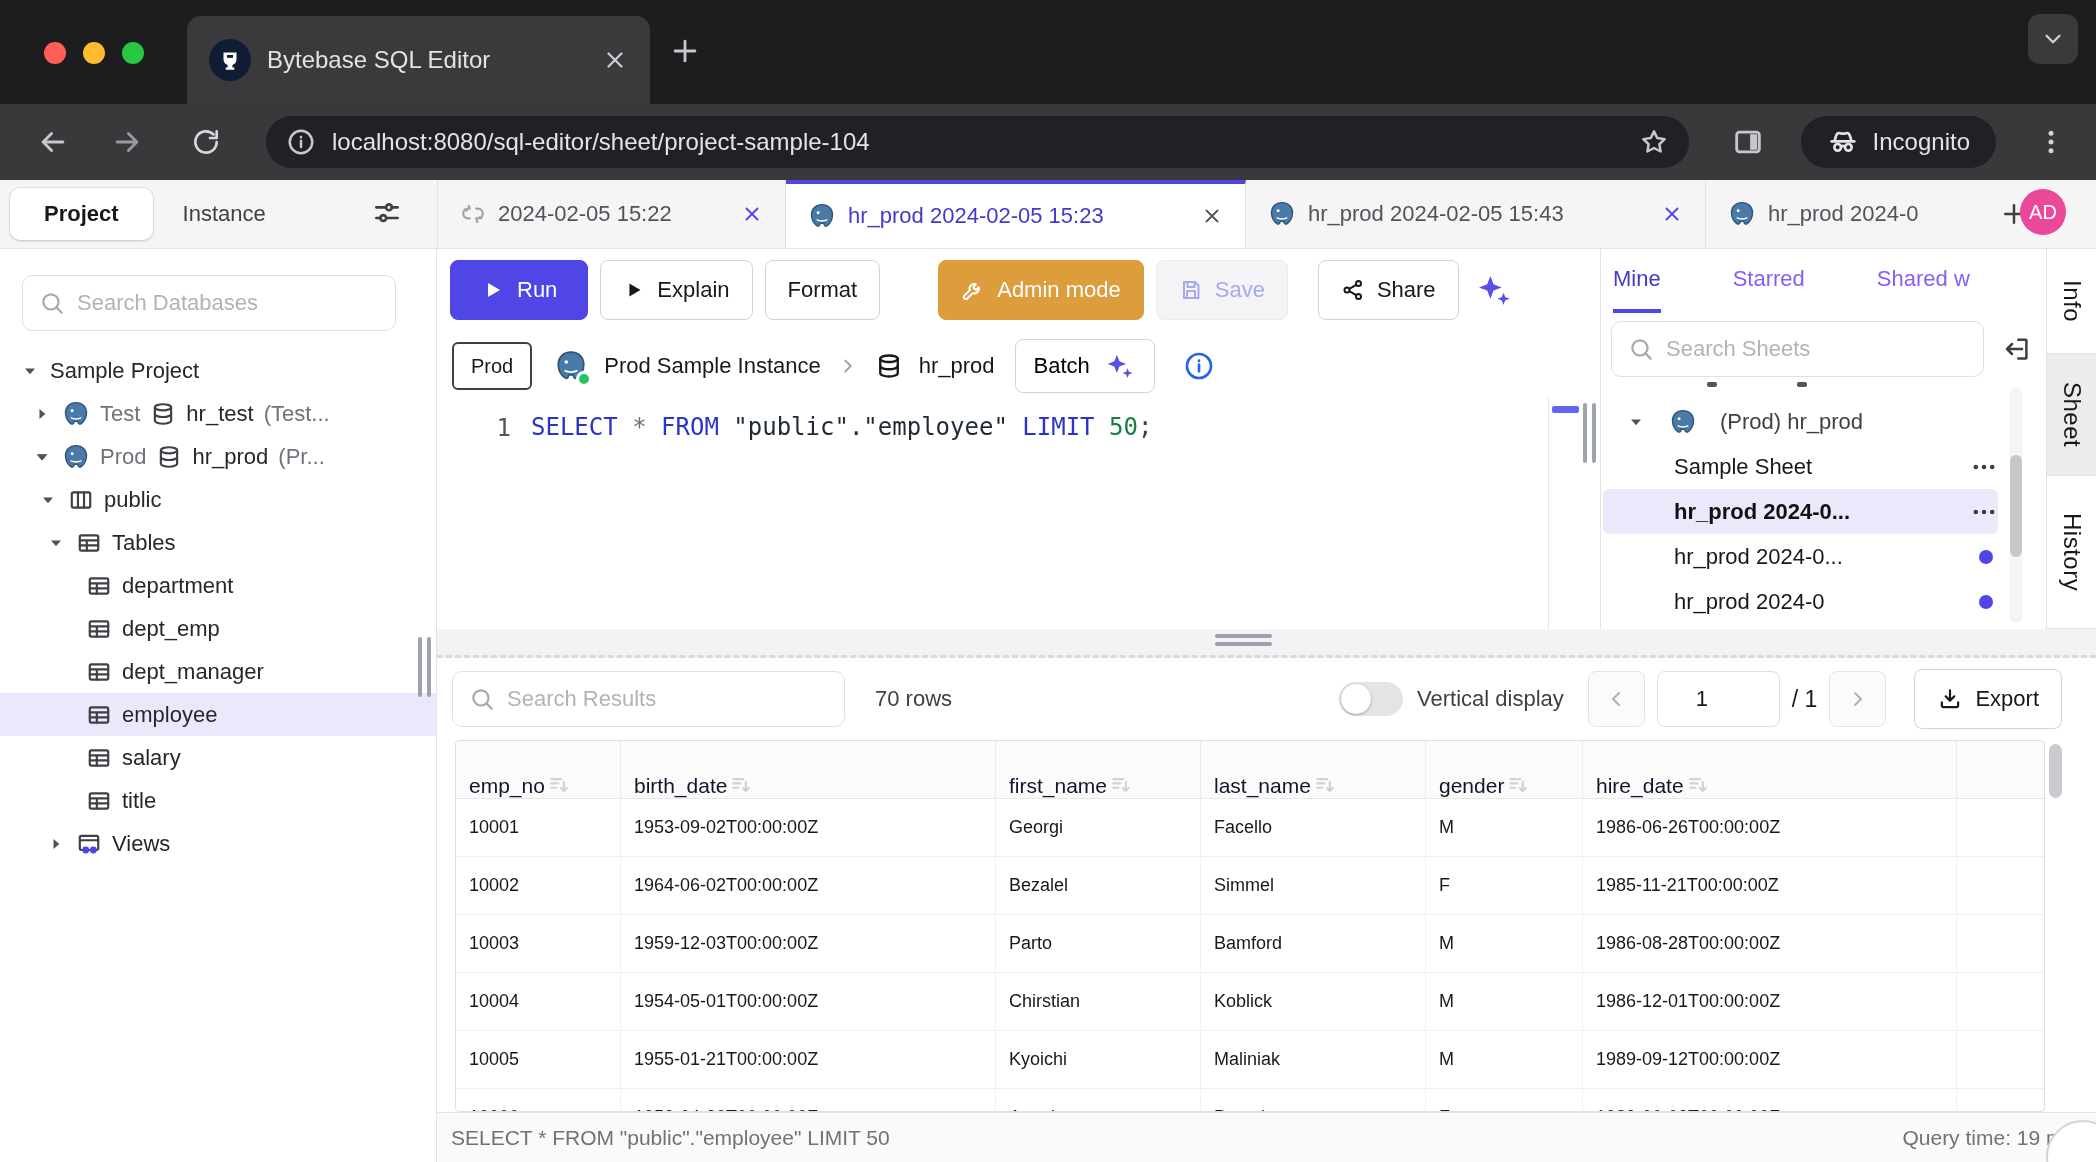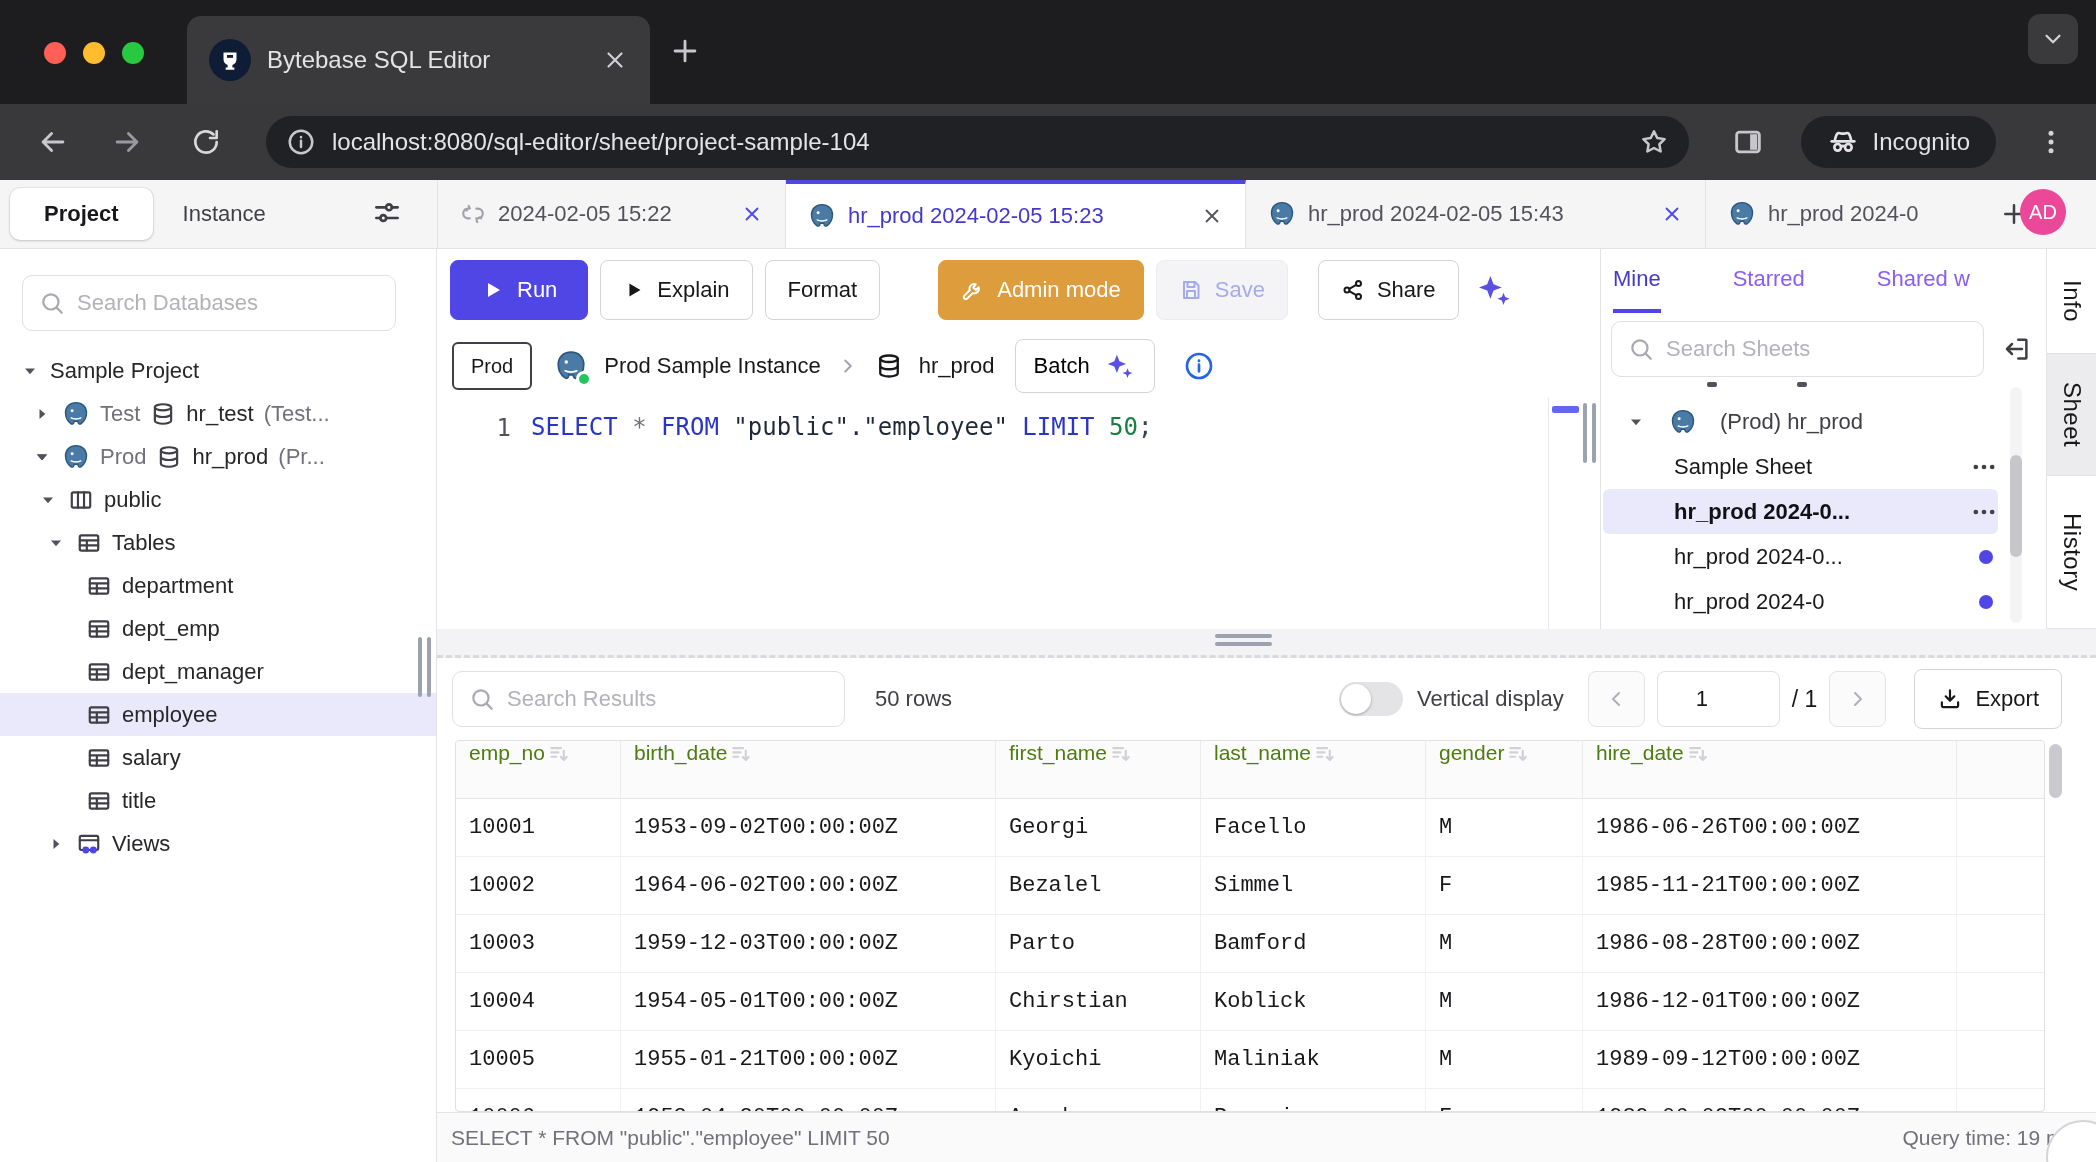--- a/index.html
+++ b/index.html
@@ -124,24 +124,24 @@
   .toggle{width:64px;height:34px;border-radius:17px;background:#e4e4e7;position:relative;flex-shrink:0}
   .knob{position:absolute;left:2px;top:2px;width:30px;height:30px;border-radius:50%;background:#fff;box-shadow:0 1px 3px rgba(0,0,0,.3)}
   .toglabel{margin-left:14px;font-size:22px;color:#3f3f46;white-space:nowrap}
   .pgbtn{margin-left:24px;width:57px;height:56px;border:1px solid #e4e4e7;background:#fbfbfc;border-radius:8px;display:flex;align-items:center;justify-content:center;color:#b0b0b8}
   .pgbtn.r{margin-left:12px}
   .pginput{margin-left:12px;width:123px;height:56px;border:1px solid #dfdfe4;border-radius:8px;font-size:22px;padding-left:38px;font-family:inherit;color:#18181b;outline:none}
   .pgtotal{margin-left:12px;font-size:23px;color:#18181b;white-space:nowrap}
   .btn-export{margin-left:28px}
   .rtable{margin-left:18px;width:1590px;height:372px;border:1px solid #dfdfe4;border-radius:4px;overflow:hidden;flex-shrink:0}
   .thead{display:flex;height:58px;background:#fbfbfc;border-bottom:1px solid #e7e7ea}
-  .th{display:flex;align-items:flex-start;gap:2px;padding-left:13px;font-size:21px;color:#4d7c0f;border-right:1px solid #ececef;flex-shrink:0;overflow:hidden;white-space:nowrap}
+  .th{display:flex;align-items:flex-end;gap:2px;padding-left:13px;font-size:21px;color:#0f172a;border-right:1px solid #ececef;flex-shrink:0;overflow:hidden;white-space:nowrap}
   .sort{color:#d1d1d6}
   .tr{display:flex;height:58px;border-bottom:1px solid #efeff1}
-  .td{display:flex;align-items:center;padding-left:13px;font-family:Liberation Mono, monospace;font-size:22px;color:#18181b;border-right:1px solid #f1f1f3;flex-shrink:0;white-space:nowrap;overflow:hidden}
+  .td{display:flex;align-items:center;padding-left:13px;font-family:Liberation Sans, sans-serif;font-size:18px;color:#18181b;border-right:1px solid #f1f1f3;flex-shrink:0;white-space:nowrap;overflow:hidden}
   .c0{width:165px}.c1{width:375px}.c2{width:205px}.c3{width:225px}.c4{width:157px}.c5{width:374px}.c6{width:89px;border-right:none}
   .rscroll{position:absolute;right:34px;top:86px;width:13px;height:54px;background:#c9c9ce;border-radius:7px}
 
   
   .statusbar{height:50px;border-top:1px solid #e4e4e7;background:#fafafa;display:flex;align-items:center;justify-content:space-between;padding:0 22px 0 14px;font-size:21px;color:#71717a;flex-shrink:0;white-space:nowrap}
   .cornerbubble{position:absolute;right:-24px;bottom:-32px;width:74px;height:74px;border-radius:50%;background:#fff;border:2px solid #d4d4d8;z-index:6}
 </style>
 </head>
 <body>
 
@@ -654,21 +654,21 @@
           <div class="rtoolbar">
             <div class="search-box rsearch">
               <span>
                 <svg viewBox="0 0 24 24" width="26" height="26" class="st">
                     <circle cx="11" cy="11" r="7"></circle>
                     <path d="M21 21l-4.5-4.5"></path>
                   </svg>
               </span>
               <input placeholder="Search Results" style="">
             </div>
-            <span class="rowcount">50 rows</span>
+            <span class="rowcount">70 rows</span>
             <span class="spacer"></span>
             <span class="toggle">
                 <span class="knob"></span>
               </span>
             <span class="toglabel">Vertical display</span>
             <span class="pgbtn">
               <svg viewBox="0 0 24 24" width="24" height="24" class="st">
                   <path d="M15 6l-6 6 6 6"></path>
                 </svg>
             </span>

